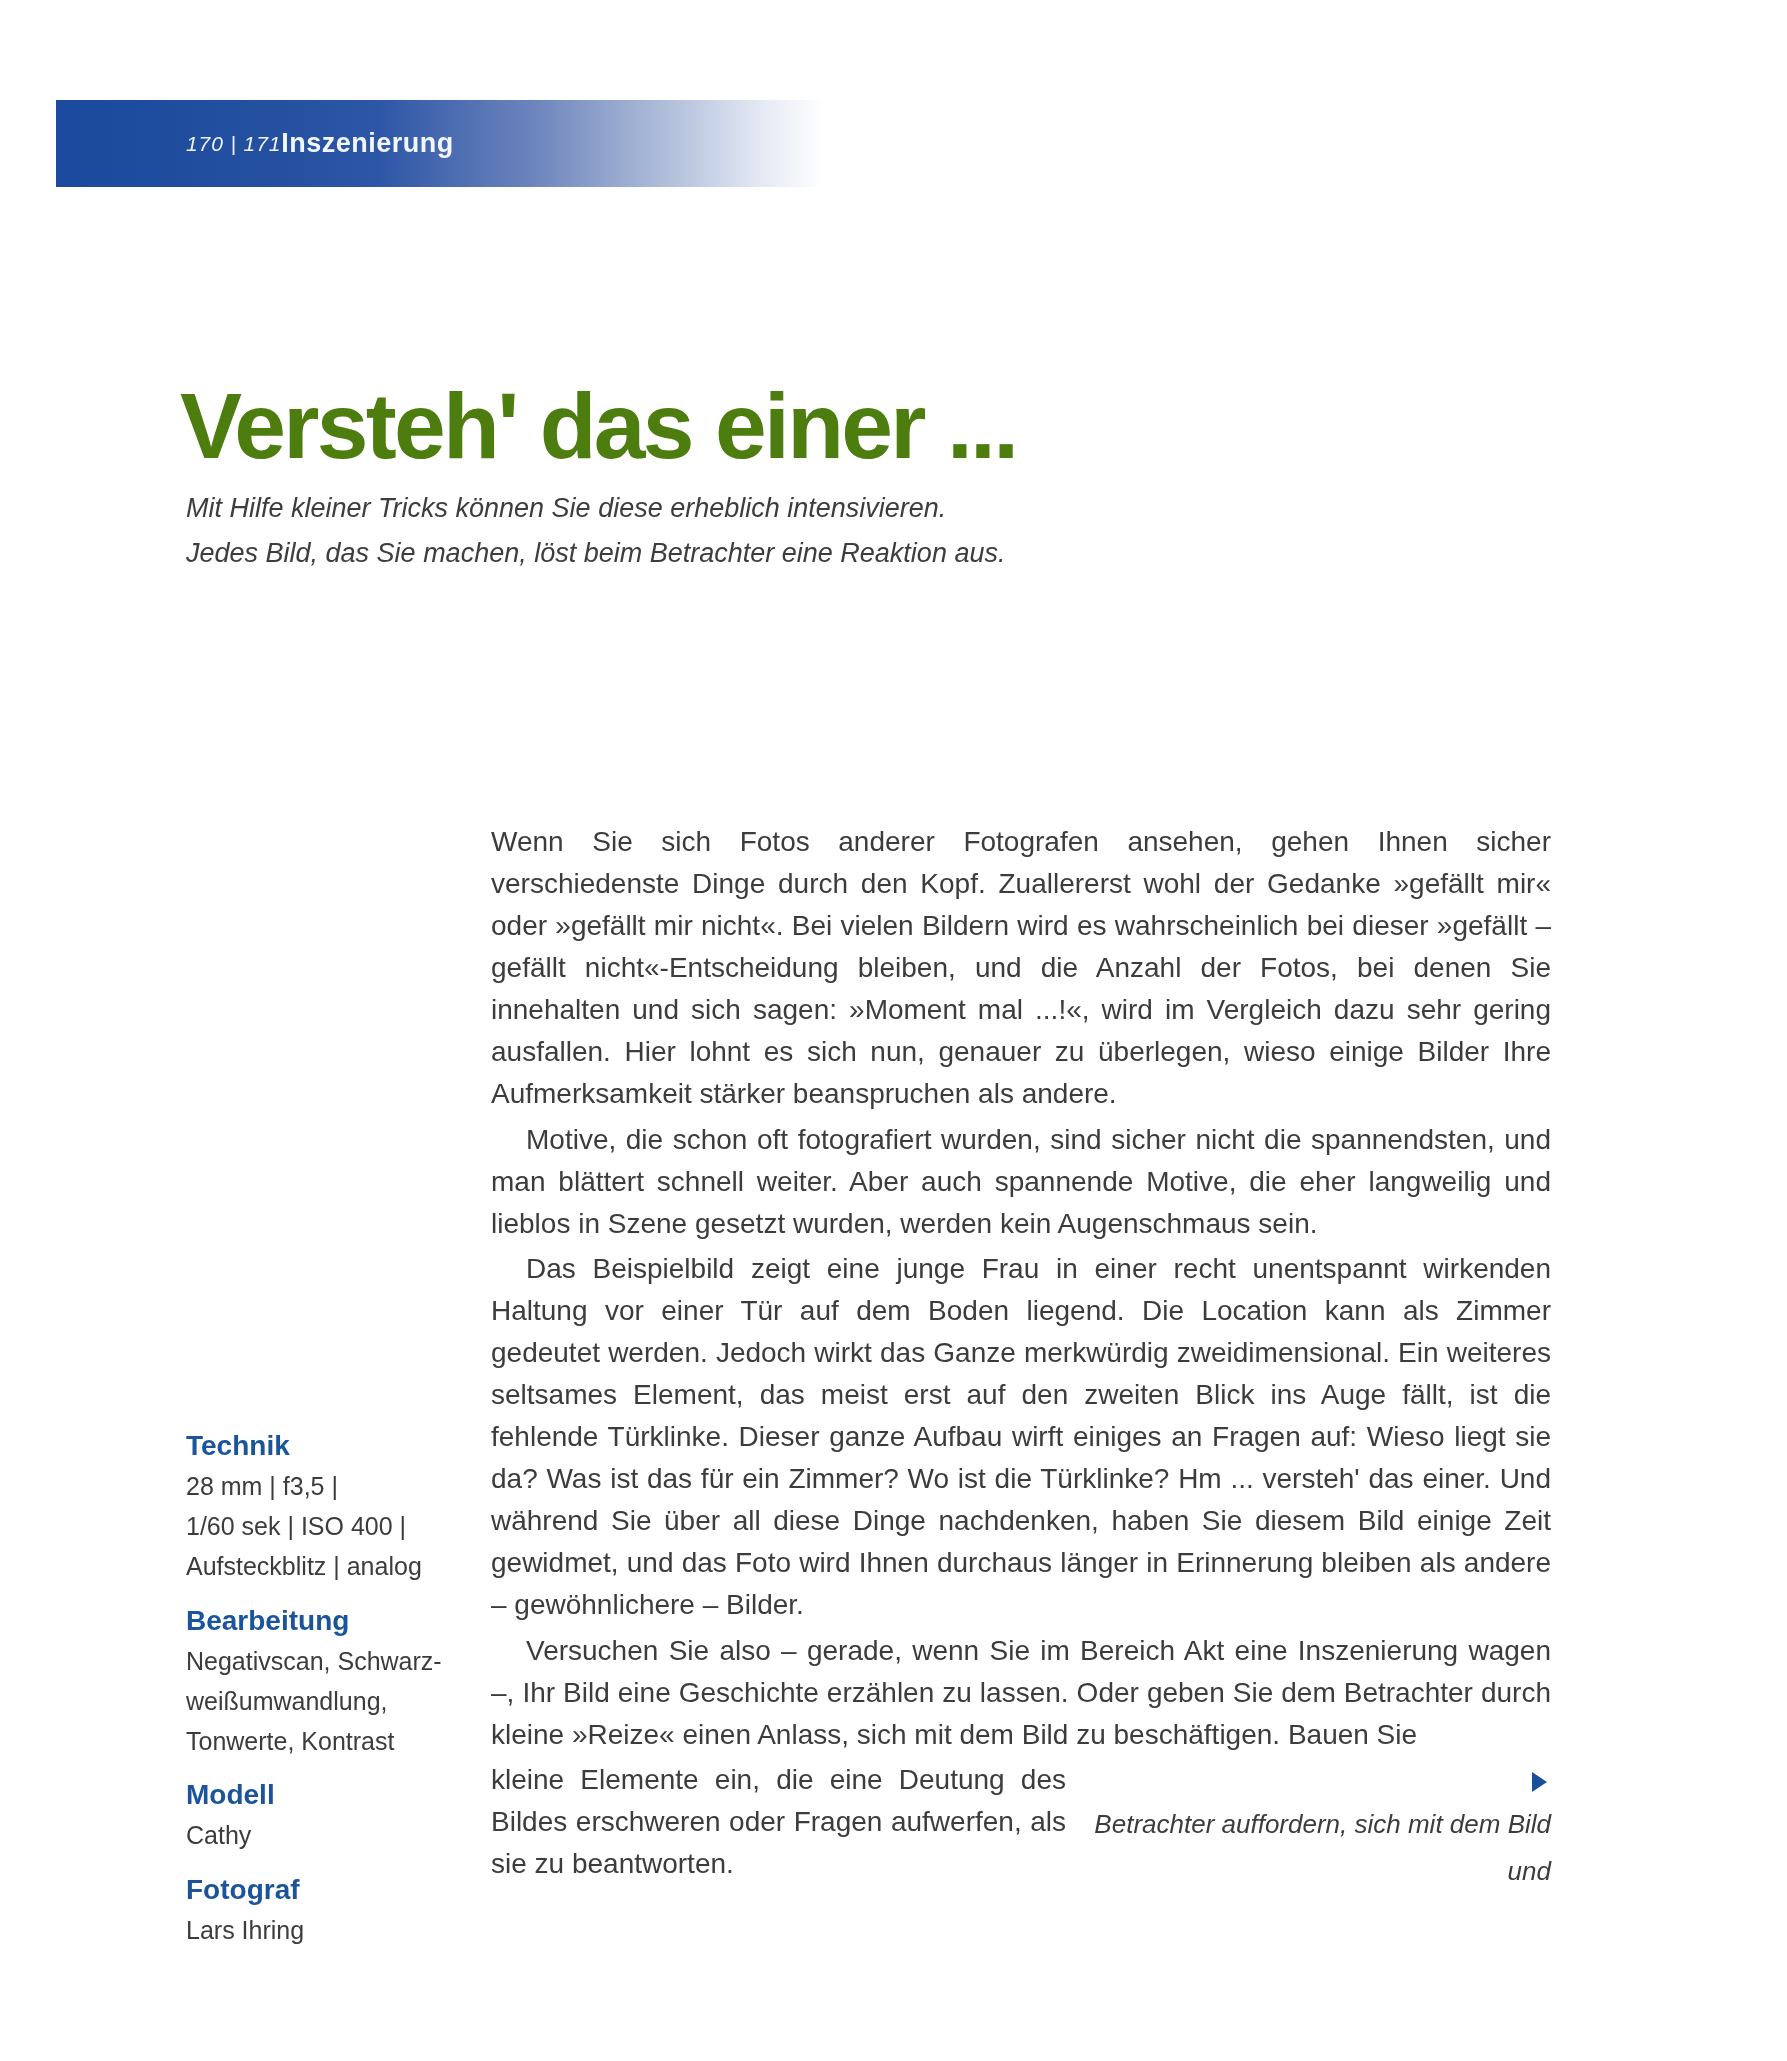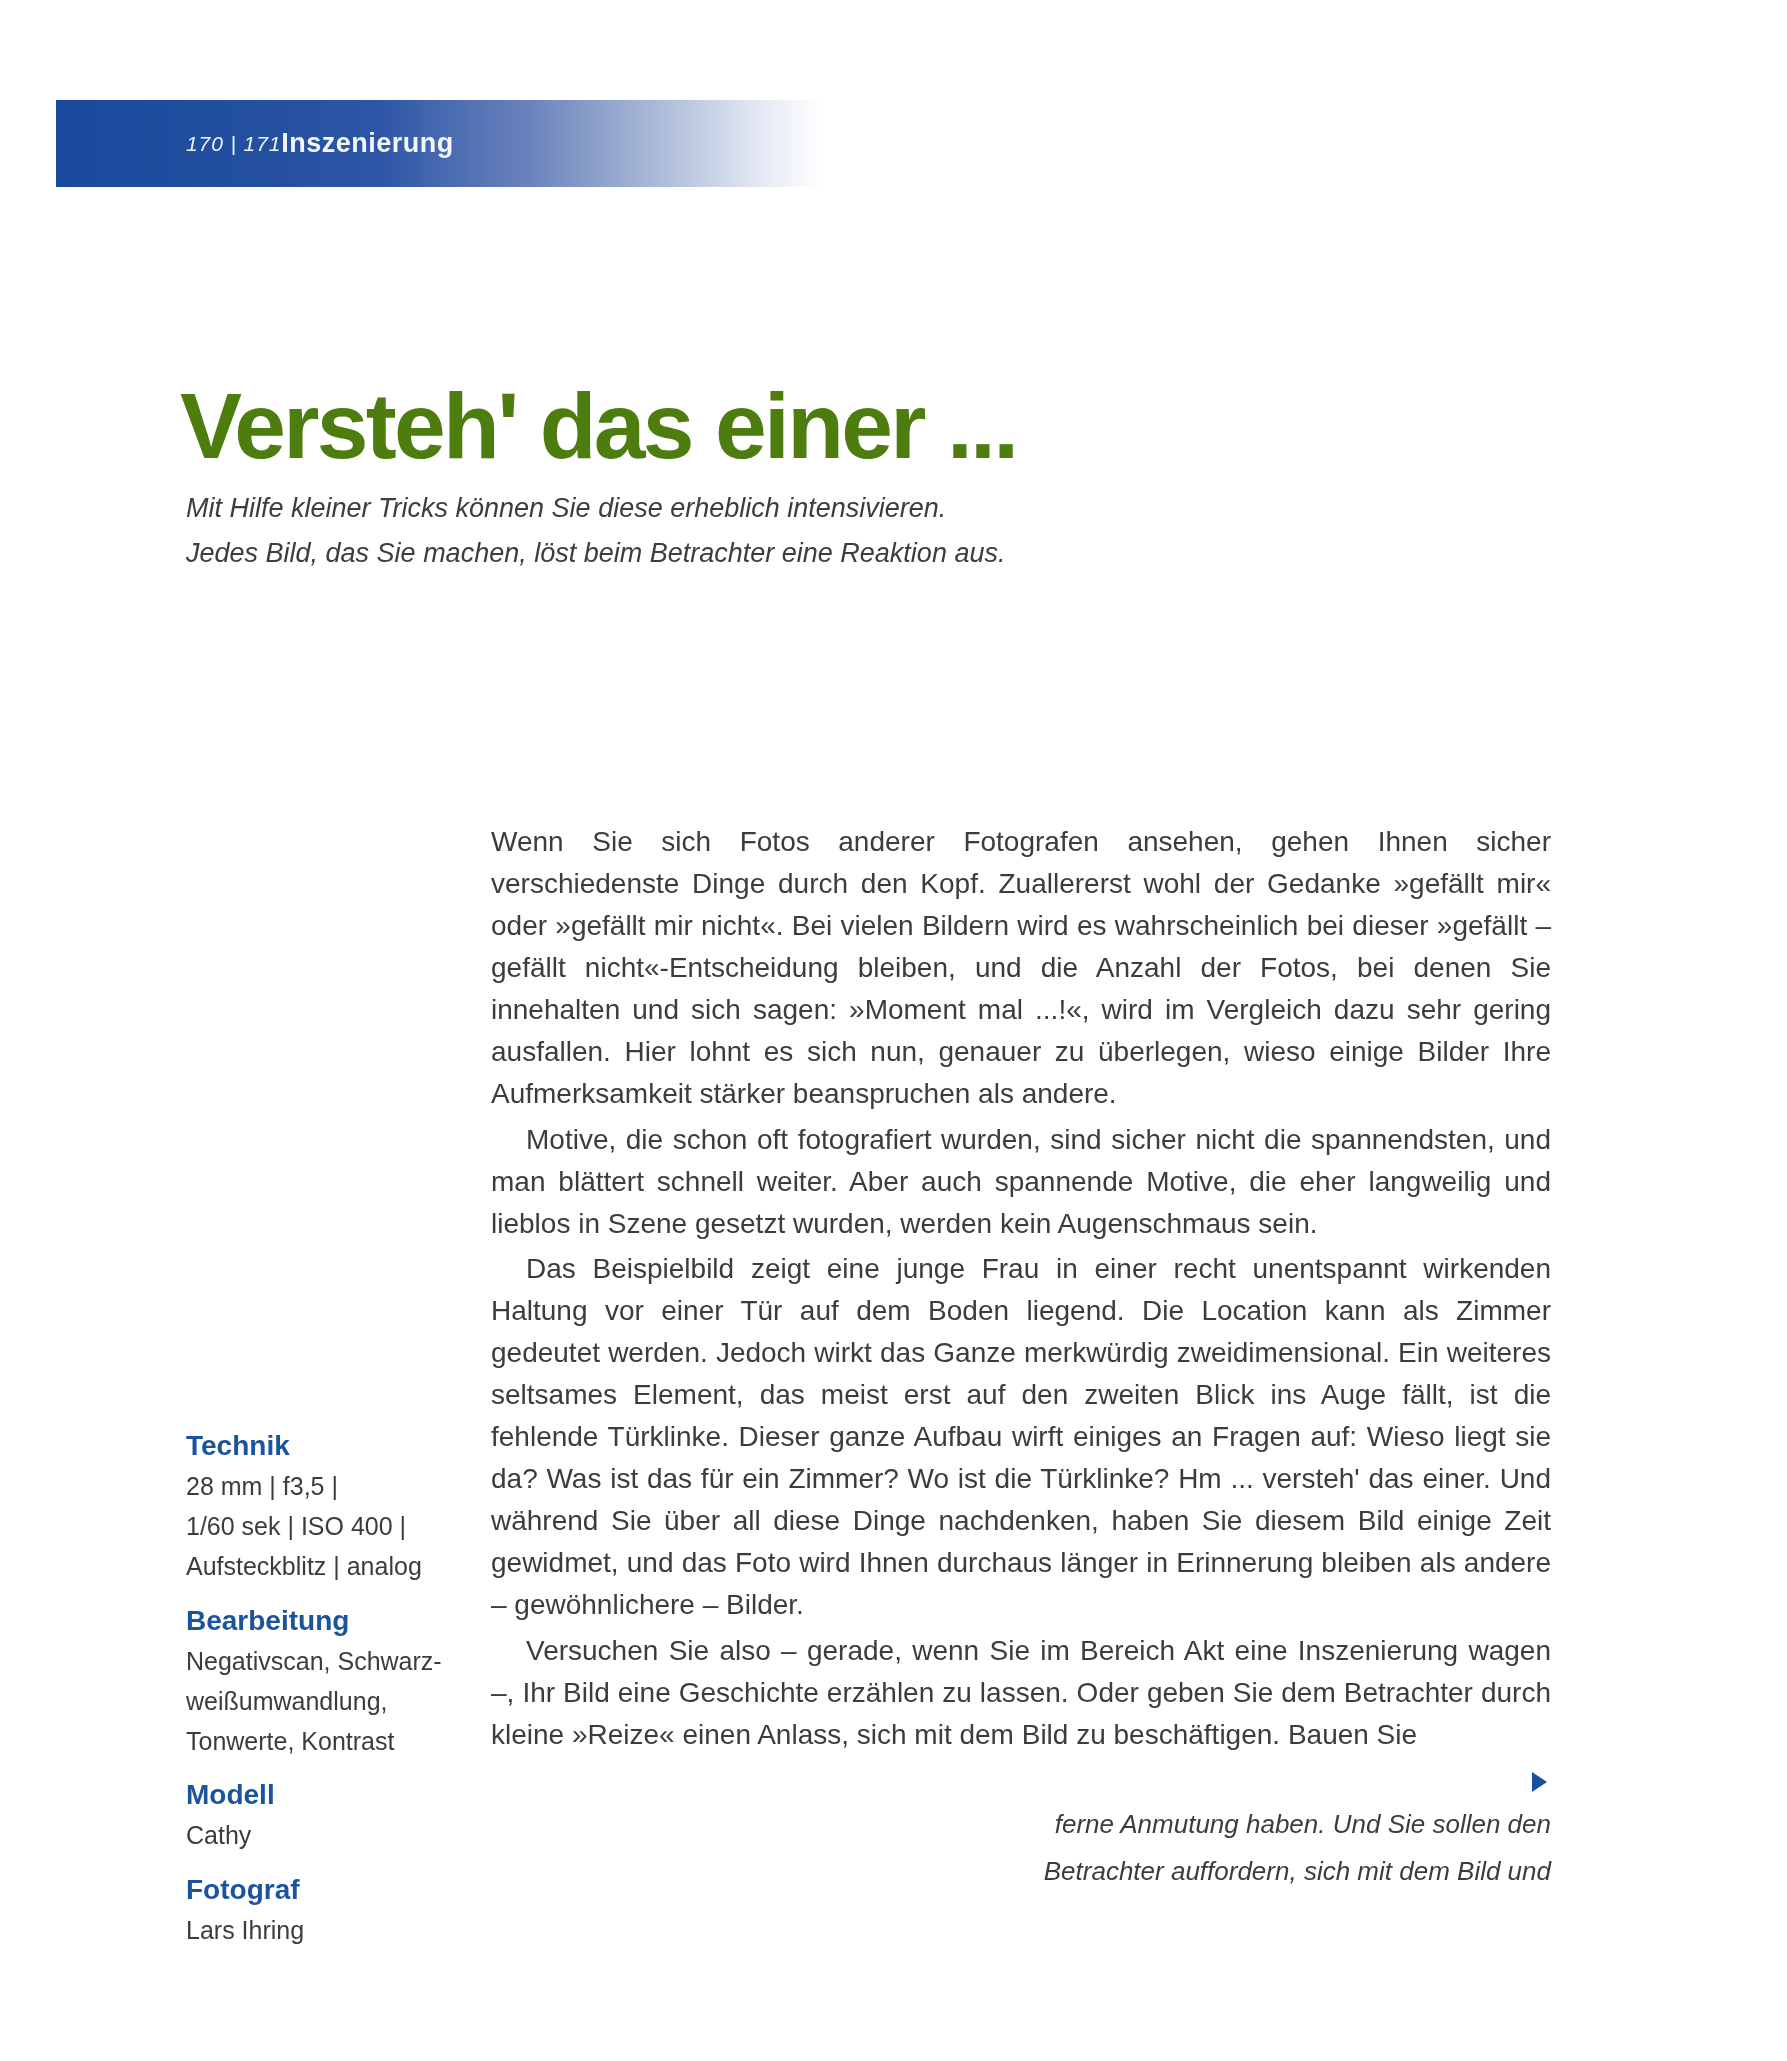--- a/index.html
+++ b/index.html
@@ -111,24 +111,24 @@
       <div class="side-line">Lars Ihring</div>
     </div>
   </aside>
 
   <main class="body">
     <p class="para">Wenn Sie sich Fotos anderer Fotografen ansehen, gehen Ihnen sicher verschiedenste Dinge durch den Kopf. Zuallererst wohl der Gedanke »gefällt mir« oder »gefällt mir nicht«. Bei vielen Bildern wird es wahrscheinlich bei dieser »gefällt – gefällt nicht«-Entscheidung bleiben, und die Anzahl der Fotos, bei denen Sie innehalten und sich sagen: »Moment mal ...!«, wird im Vergleich dazu sehr gering ausfallen. Hier lohnt es sich nun, genauer zu überlegen, wieso einige Bilder Ihre Aufmerksamkeit stärker beanspruchen als andere.</p>
     <p class="para indent">Motive, die schon oft fotografiert wurden, sind sicher nicht die spannendsten, und man blättert schnell weiter. Aber auch spannende Motive, die eher langweilig und lieblos in Szene gesetzt wurden, werden kein Augenschmaus sein.</p>
     <p class="para indent">Das Beispielbild zeigt eine junge Frau in einer recht unentspannt wirkenden Haltung vor einer Tür auf dem Boden liegend. Die Location kann als Zimmer gedeutet werden. Jedoch wirkt das Ganze merkwürdig zweidimensional. Ein weiteres seltsames Element, das meist erst auf den zweiten Blick ins Auge fällt, ist die fehlende Türklinke. Dieser ganze Aufbau wirft einiges an Fragen auf: Wieso liegt sie da? Was ist das für ein Zimmer? Wo ist die Türklinke? Hm ... versteh' das einer. Und während Sie über all diese Dinge nachdenken, haben Sie diesem Bild einige Zeit gewidmet, und das Foto wird Ihnen durchaus länger in Erinnerung bleiben als andere – gewöhnlichere – Bilder.</p>
     <p class="para indent">Versuchen Sie also – gerade, wenn Sie im Bereich Akt eine Inszenierung wagen –, Ihr Bild eine Geschichte erzählen zu lassen. Oder geben Sie dem Betrachter durch kleine »Reize« einen Anlass, sich mit dem Bild zu beschäftigen. Bauen Sie</p>
     <div class="tail-row">
+      <p class="tail">kleine Elemente ein, die eine Deutung des Bildes erschweren oder Fragen aufwerfen, als sie zu beantworten.</p>
       <div class="caption-block">
         <div class="arrow"></div>
         <div class="caption-lines">
-          <div>ferne Anmutung haben. Und Sie sollen den</div>
           <div>Betrachter auffordern, sich mit dem Bild und</div>
 
         </div>
       </div>
     </div>
   </main>
 
 </div>
 
 

